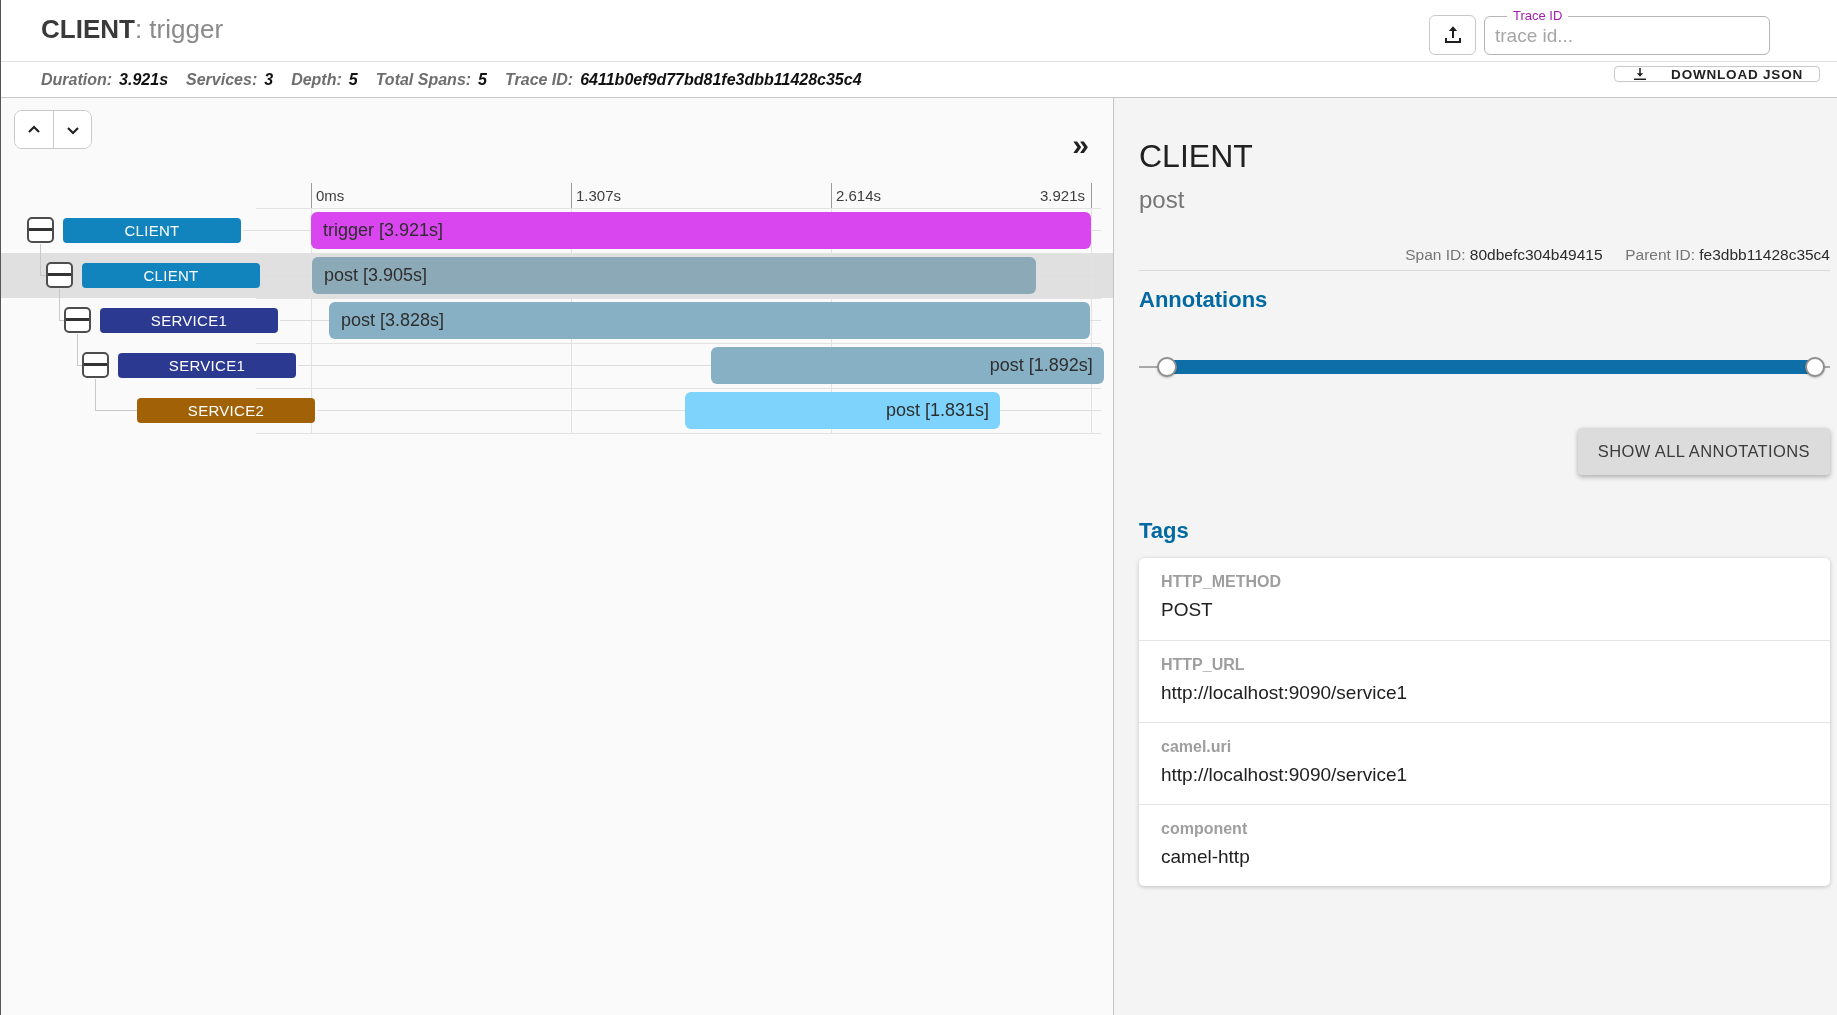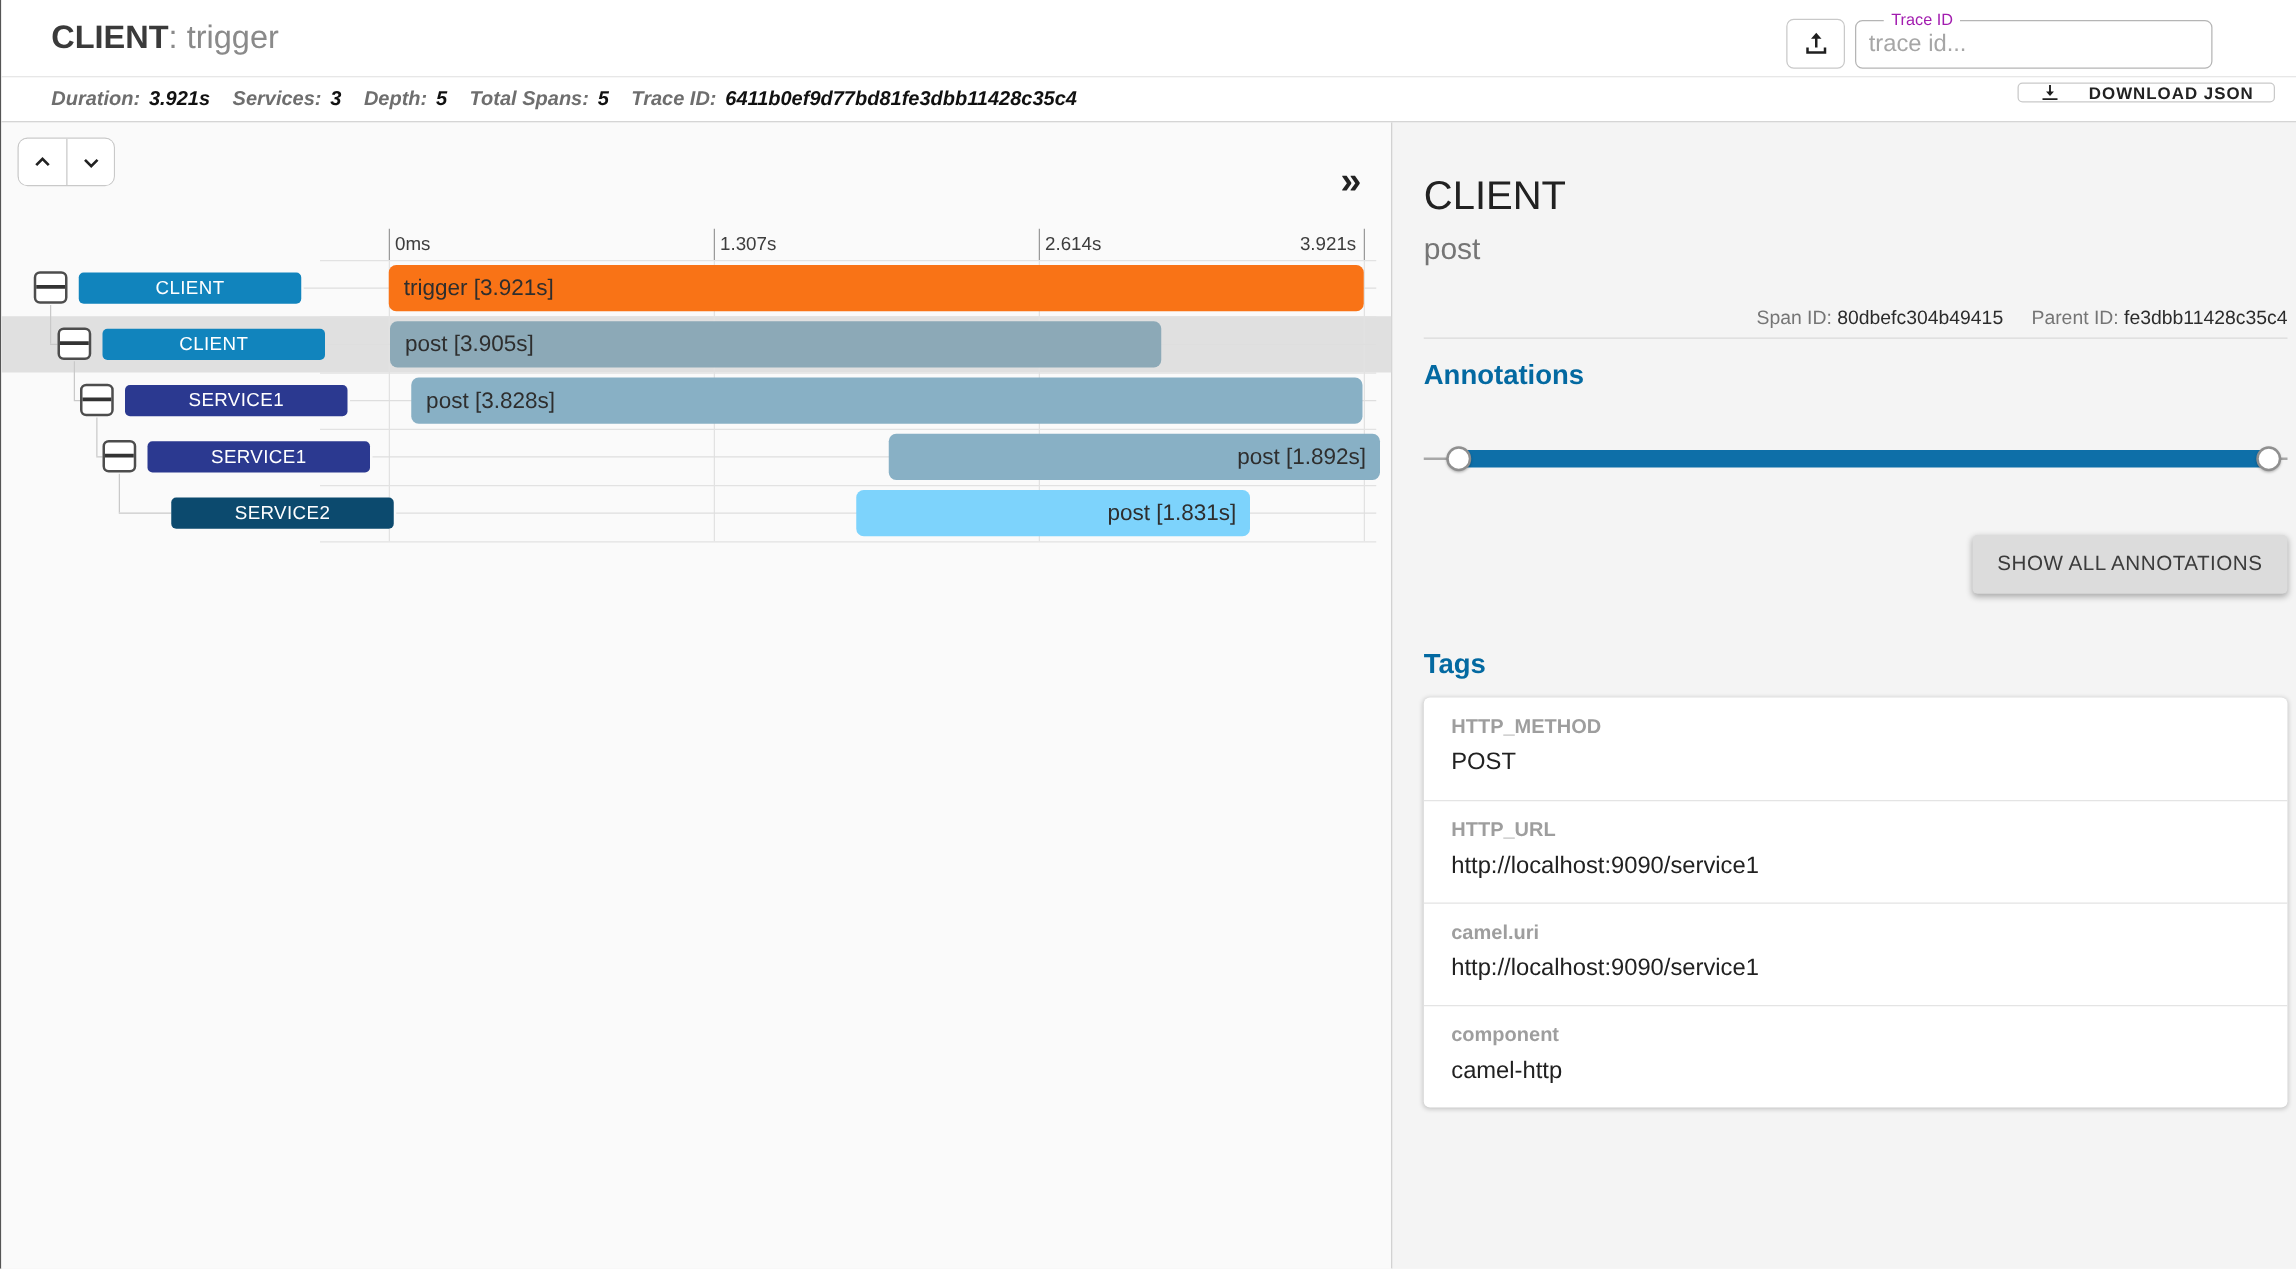--- a/index.html
+++ b/index.html
@@ -209,31 +209,31 @@
           <div class="mid-line" style="left: 297px; width: 803px; top: 267px;"></div>
           <div class="conn" style="left: 76px; top: 236px; width: 1px; height: 31px;"></div>
           <div class="conn" style="left: 76px; top: 267px; width: 5px; height: 1px;"></div>
           <div class="mid-line" style="left: 316px; width: 784px; top: 312px;"></div>
           <div class="conn" style="left: 94px; top: 281px; width: 1px; height: 31px;"></div>
           <div class="conn" style="left: 94px; top: 312px; width: 42px; height: 1px;"></div>
         </div>
       <div class="content-layer" id="content-layer">
           <div class="toggle-icon" style="left: 26px; top: 119px;"></div>
           <div class="svc-badge" style="left: 62px; top: 120px; background: rgb(17, 132, 189);">CLIENT</div>
-          <div class="span-bar align-left" style="left: 310px; top: 114px; width: 780px; background: #f97316;">trigger [3.921s]</div>
+          <div class="span-bar align-left" style="left: 310px; top: 114px; width: 780px; background: #d946ef;">trigger [3.921s]</div>
           <div class="toggle-icon" style="left: 45px; top: 164px;"></div>
           <div class="svc-badge" style="left: 81px; top: 165px; background: rgb(17, 132, 189);">CLIENT</div>
-          <div class="span-bar align-left" style="left: 310.995px; top: 159px; width: 617px; background: rgb(140, 169, 183);">post [3.905s]</div>
+          <div class="span-bar align-left" style="left: 310.995px; top: 159px; width: 724px; background: rgb(140, 169, 183);">post [3.905s]</div>
           <div class="toggle-icon" style="left: 63px; top: 209px;"></div>
           <div class="svc-badge" style="left: 99px; top: 210px; background: rgb(43, 57, 144);">SERVICE1</div>
           <div class="span-bar align-left" style="left: 327.904px; top: 204px; width: 761.5px; background: rgb(136, 176, 197);">post [3.828s]</div>
           <div class="toggle-icon" style="left: 81px; top: 254px;"></div>
           <div class="svc-badge" style="left: 117px; top: 255px; background: rgb(43, 57, 144);">SERVICE1</div>
           <div class="span-bar align-right" style="left: 709.847px; top: 249px; width: 393px; background: rgb(136, 176, 197);">post [1.892s]</div>
-          <div class="svc-badge" style="left: 136px; top: 300px; background: #0c4a6e;">SERVICE2</div>
+          <div class="svc-badge" style="left: 136px; top: 300px; background: #a16207;">SERVICE2</div>
           <div class="span-bar align-right" style="left: 684px; top: 294px; width: 315px; background: #7dd3fc;">post [1.831s]</div>
         </div>
 
       <div class="nav-group">
         <div class="nav-btn">
           <span>
             <svg class="icon-svg" width="20" height="20" viewBox="0 0 24 24">
                 <path fill="none" stroke="#222" stroke-width="2.6" d="M6 14.5 12 8.5 18 14.5"></path>
               </svg>
           </span>

